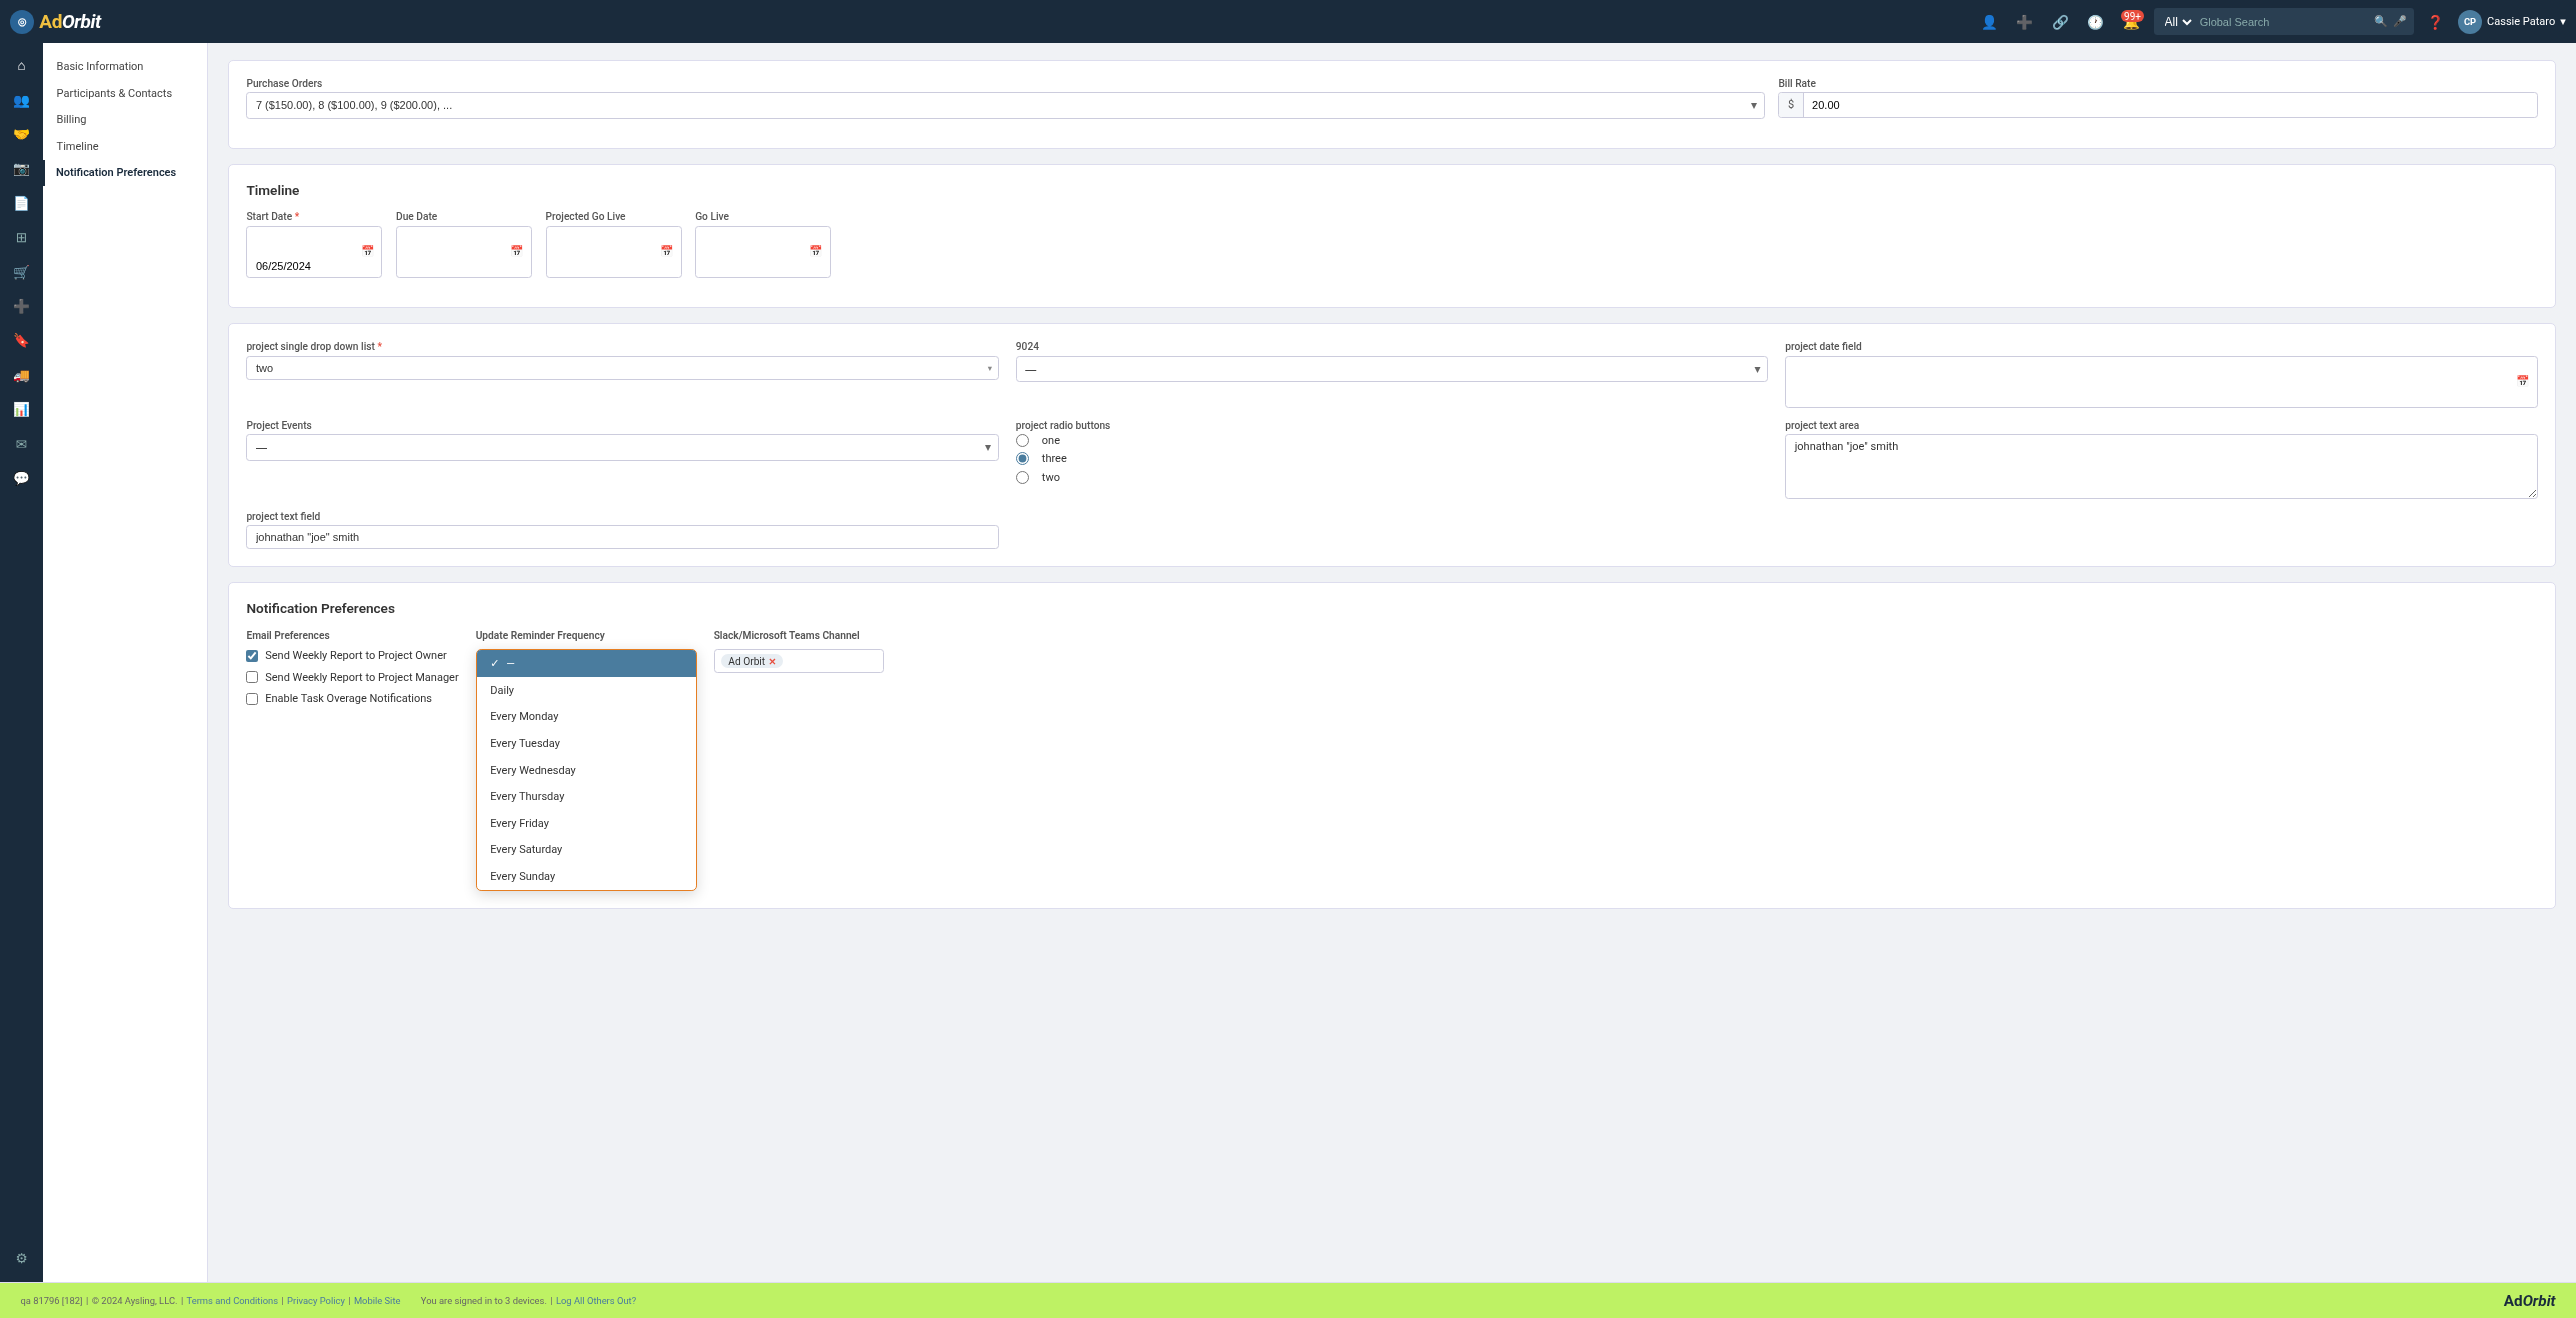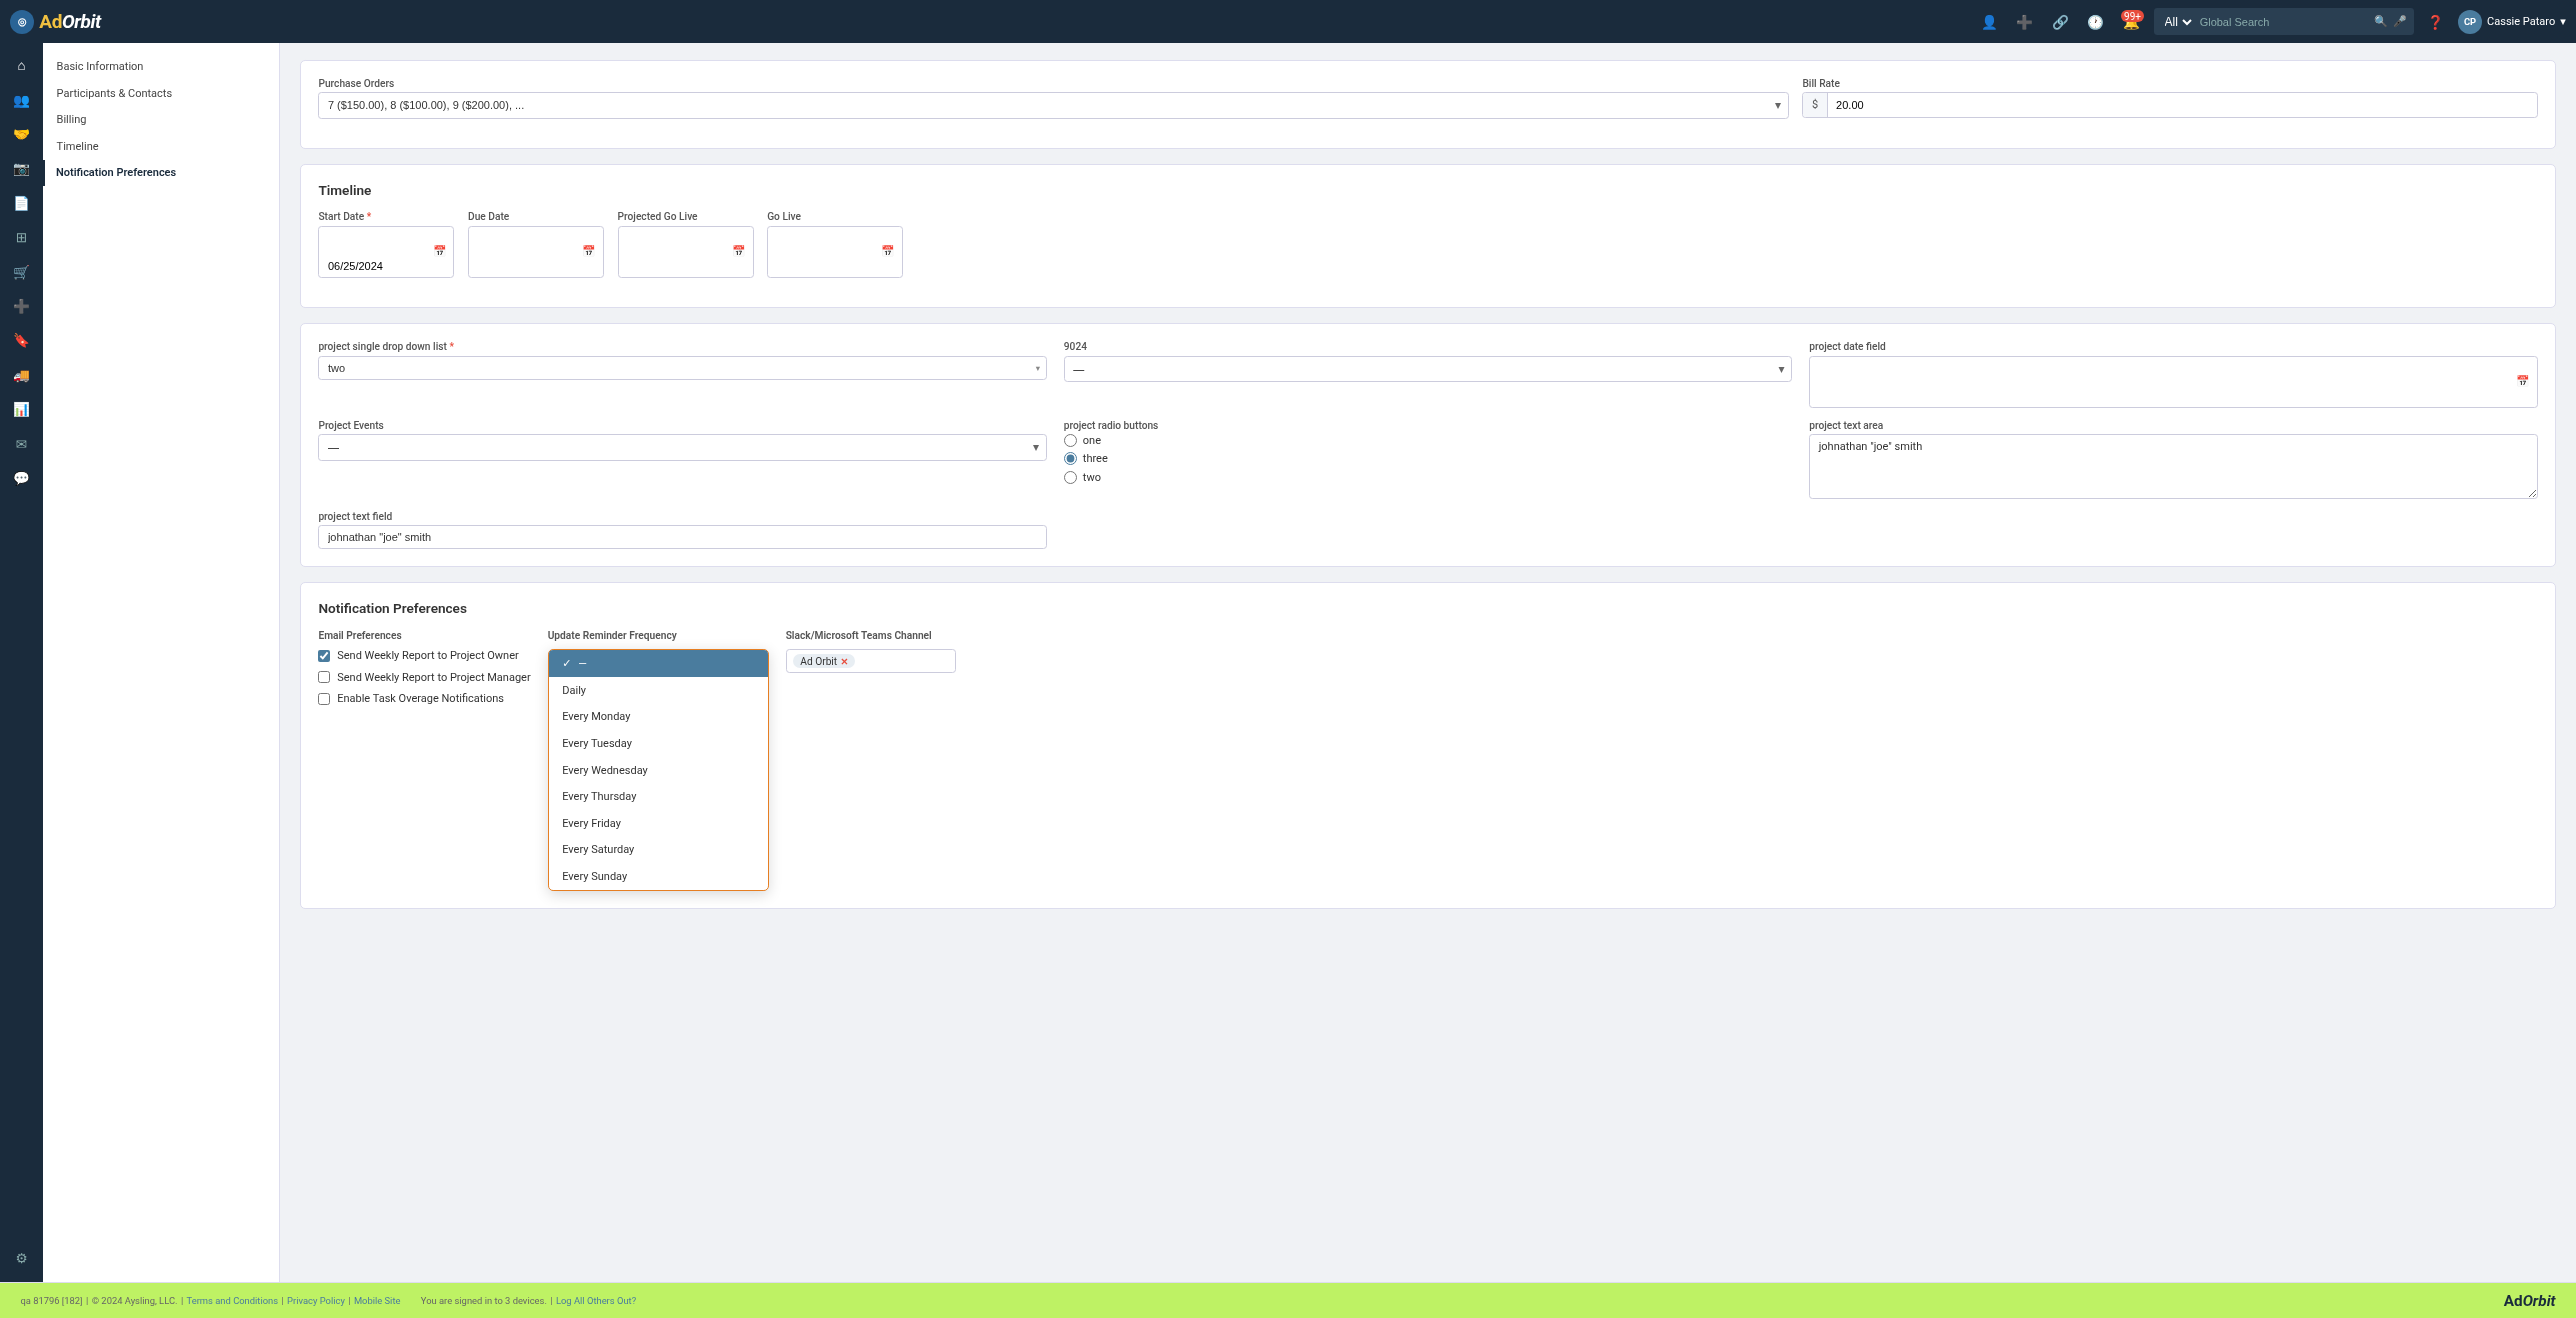--- a/index.html
+++ b/index.html
@@ -24,21 +24,21 @@
     
     .app-body { display: flex; flex: 1; overflow: hidden; }
 
     
     .icon-sidebar { width: 43px; background: #1a2b3c; display: flex; flex-direction: column; align-items: center; padding-top: 6.8px; gap: 3.4px; flex-shrink: 0; }
     .icon-sidebar-item { width: 31px; height: 31px; border-radius: 5.1px; display: flex; align-items: center; justify-content: center; color: #8aa; cursor: pointer; font-size: 13.6px; }
     .icon-sidebar-item.active { color: #fff; }
     .icon-sidebar-spacer { flex: 1; }
 
     
-    .left-nav { width: 237px; background: #fff; border-right: 0.9px solid #dde; padding: 10.2px 0; flex-shrink: 0; overflow-y: auto; }
+    .left-nav { width: 165px; background: #fff; border-right: 0.9px solid #dde; padding: 10.2px 0; flex-shrink: 0; overflow-y: auto; }
     .left-nav-item { padding: 6.8px 13.6px; cursor: pointer; color: #444; font-size: 11px; display: flex; align-items: center; gap: 6.8px; }
     .left-nav-item.active { border-left: 2.6px solid #1a2b3c; font-weight: 600; color: #1a2b3c; padding-left: 11px; }
 
     
     .main-content { flex: 1; overflow-y: auto; padding: 17px 20.4px; background: #f0f2f5; }
 
     
     .section-card { background: #fff; border-radius: 5.1px; border: 0.9px solid #dde; margin-bottom: 15.3px; padding: 17px; }
     .section-title { font-size: 13.6px; font-weight: 600; color: #333; margin-bottom: 13.6px; }
 
@@ -53,21 +53,21 @@
     .input-with-icon .cal-icon { padding: 5.1px 6.8px; color: #666; cursor: pointer; font-size: 12px; }
     .input-prefix { padding: 5.1px 8.5px; background: #f5f7fa; border-right: 0.9px solid #ccd; color: #555; font-size: 11px; border-radius: 3.4px 0 0 3.4px; }
     .input-with-prefix { display: flex; align-items: center; border: 0.9px solid #ccd; border-radius: 3.4px; background: #fff; }
     .input-with-prefix input { border: none; outline: none; padding: 5.1px 8.5px; font-size: 11px; flex: 1; background: transparent; }
 
     
     .attrs-grid { display: grid; grid-template-columns: repeat(3, 1fr); gap: 12px 17px; }
 
     
     .radio-group { display: flex; flex-direction: column; gap: 5.1px; }
-    .radio-label { display: flex; align-items: center; gap: 6px; cursor: pointer; font-size: 11px; }
+    .radio-label { display: flex; align-items: center; gap: 13px; cursor: pointer; font-size: 11px; }
     .radio-label input[type=radio] { accent-color: #4a7c9e; }
 
     
     .form-textarea { border: 0.9px solid #ccd; border-radius: 3.4px; padding: 5.1px 8.5px; font-size: 11px; color: #333; resize: vertical; font-family: inherit; outline: none; }
 
     
     .checkbox-label { display: flex; align-items: center; gap: 6.8px; cursor: pointer; font-size: 11px; color: #333; margin-bottom: 5.1px; }
     .checkbox-label input[type=checkbox] { accent-color: #4a7c9e; width: 12px; height: 12px; }
 
     

